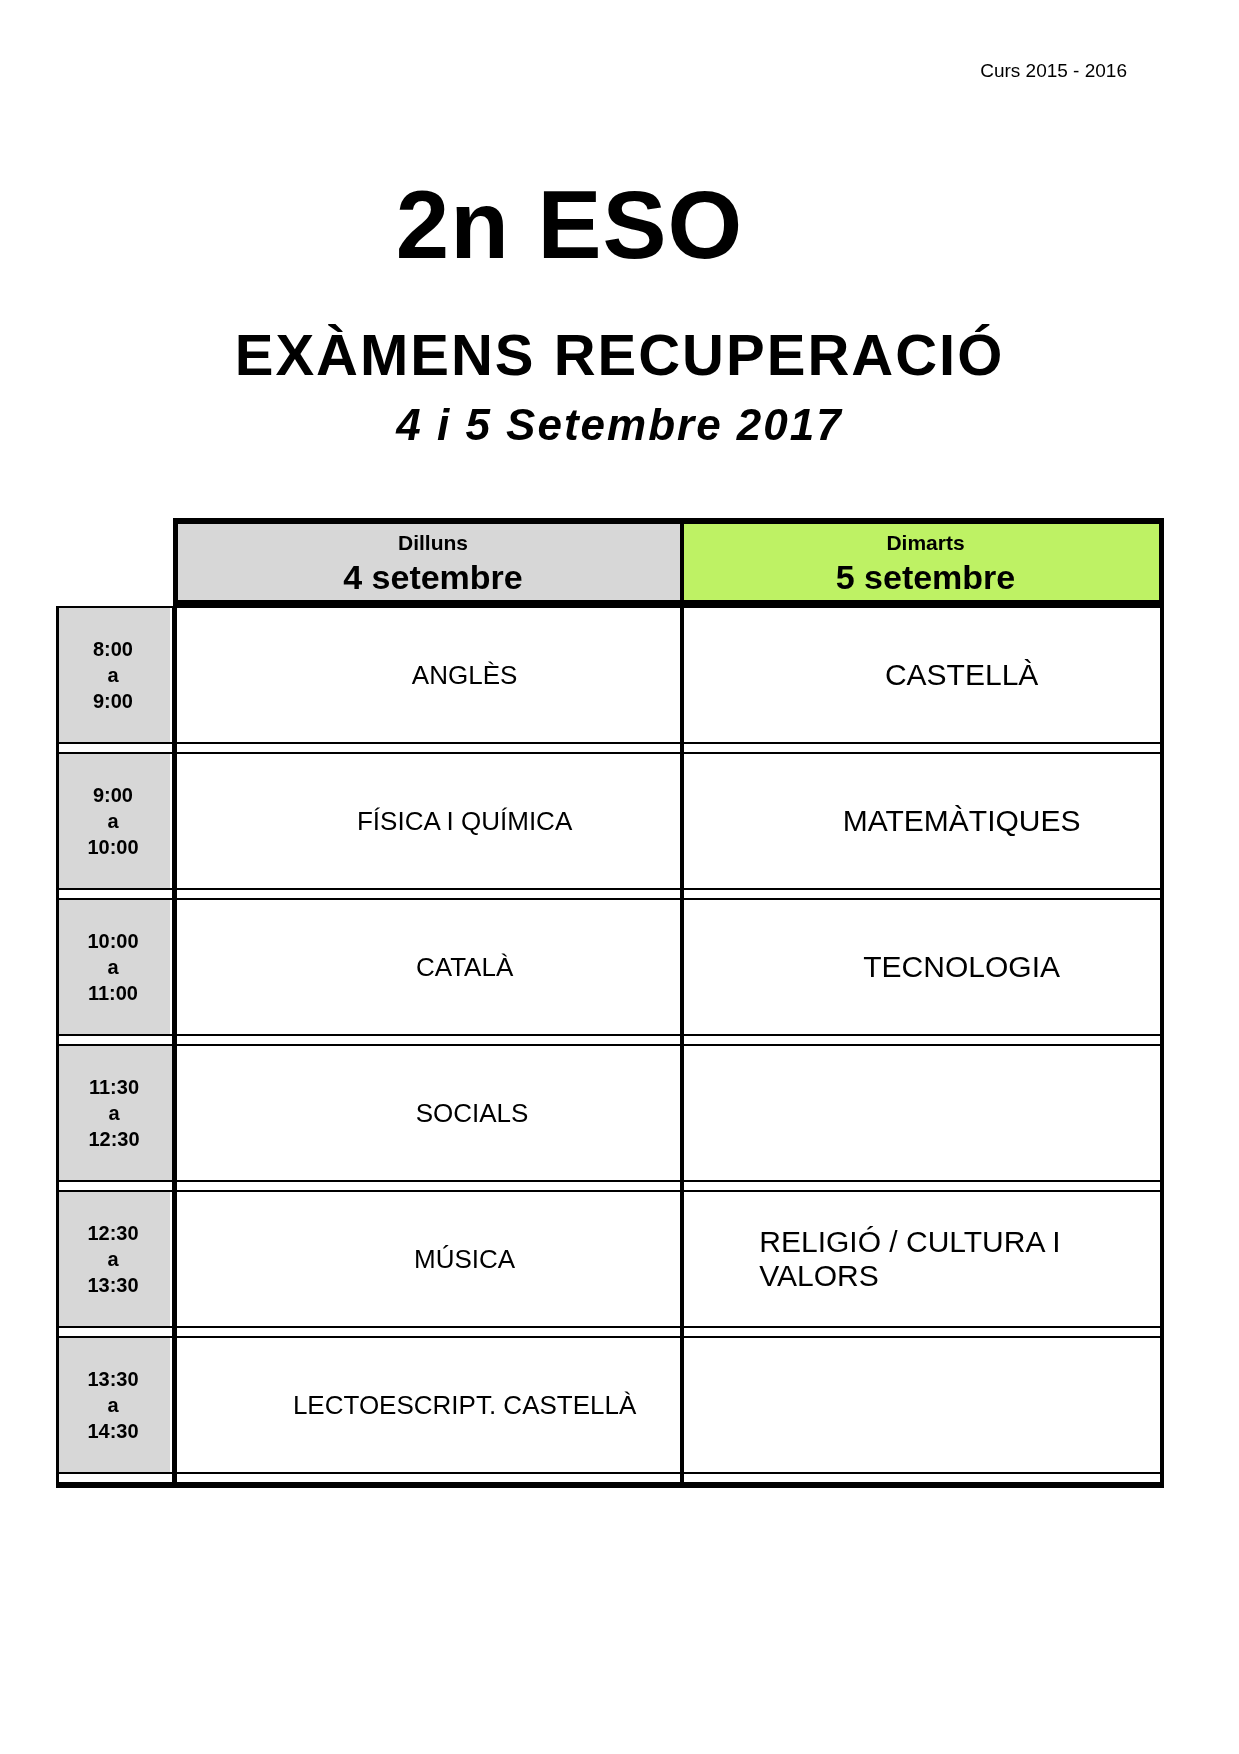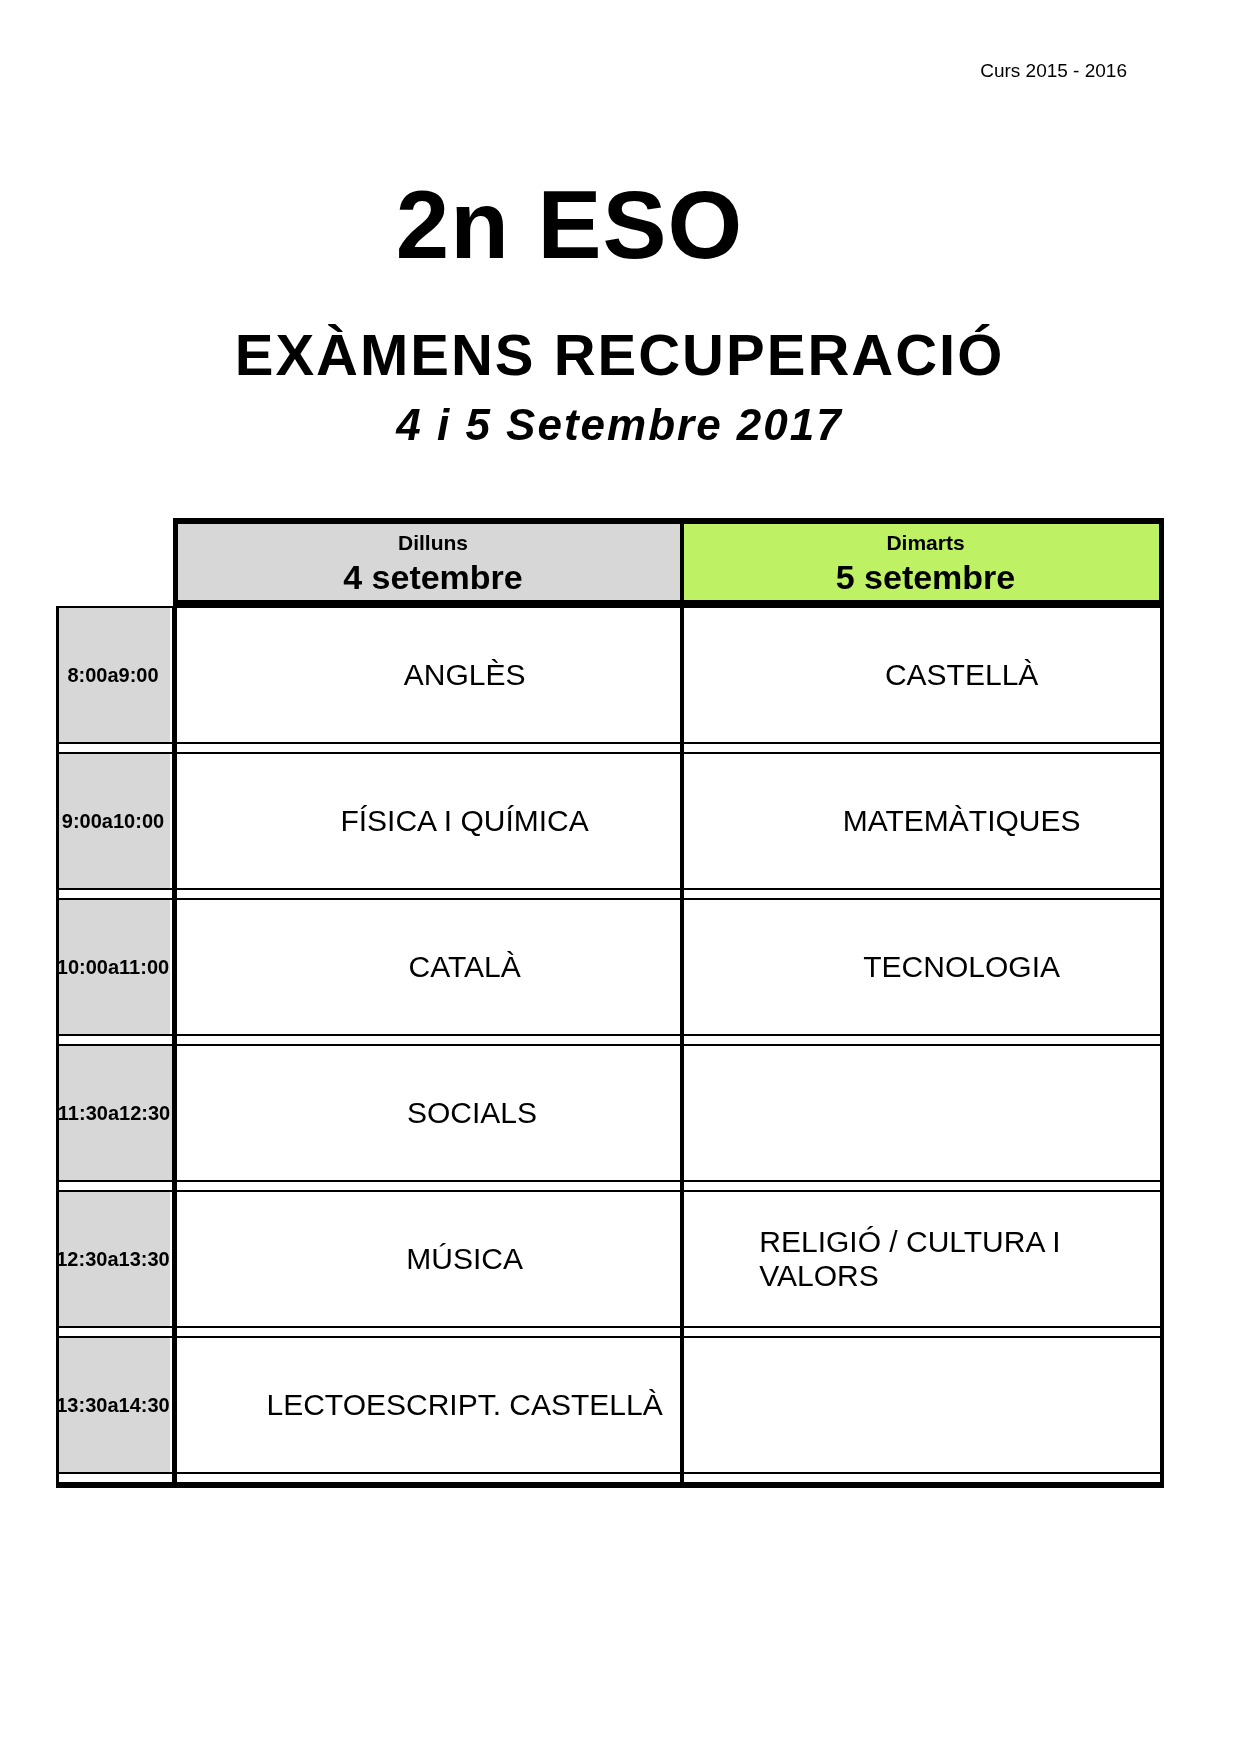--- a/index.html
+++ b/index.html
@@ -67,24 +67,24 @@
 
   .row {
     box-sizing:border-box;
     display:flex; height:138px; margin-bottom:8px;
     border-top:2px solid #000; border-bottom:2px solid #000;
   }
   .row:last-child { height:122px; margin-bottom:0; border-bottom:none; }
 
   .cell { display:flex; align-items:center; justify-content:center; }
   .cell-time {
-    width:116px; flex-direction:row;
+    width:116px; flex-direction:column;
     text-align:center; font-size:20px; font-weight:bold; line-height:26px;
   }
-  .cell-mon { width:600px; font-size:30px; }
+  .cell-mon { width:600px; font-size:26px; }
   .cell-tue { width:412px; font-size:30px; }
 </style>
 </head>
 <body>
 
 <div class="curs">Curs 2015 - 2016</div>
 
 <div class="title-main">2n ESO</div>
 <div class="title-sub">EXÀMENS RECUPERACIÓ</div>
 <div class="title-date">4 i 5 Setembre 2017</div>

